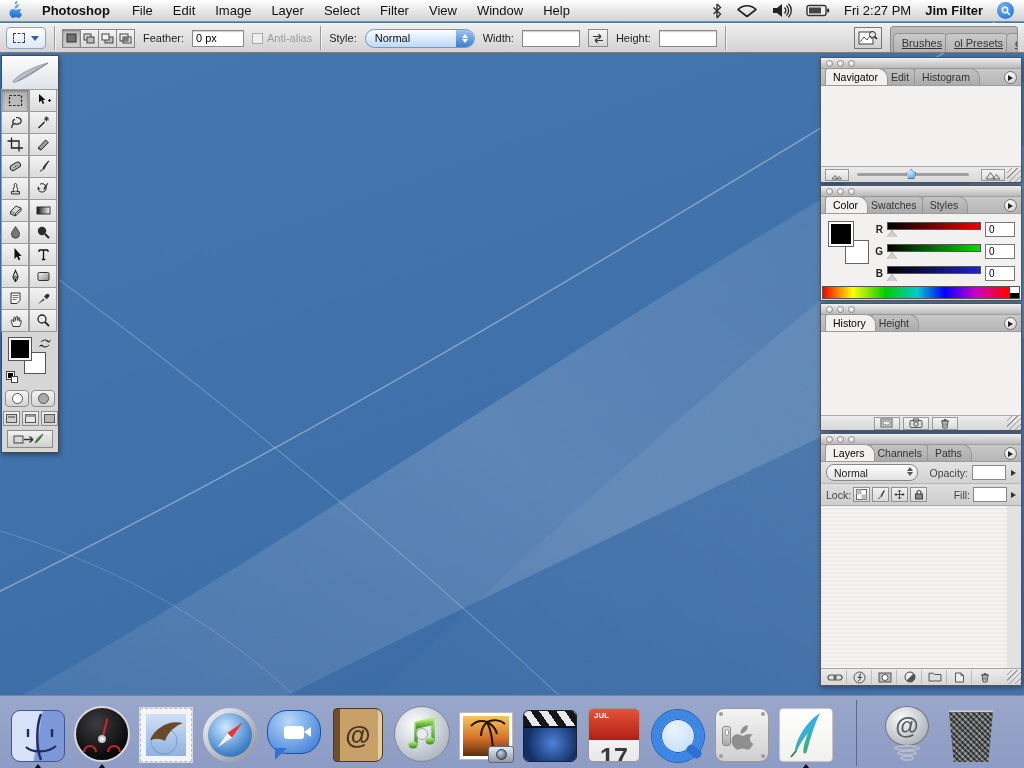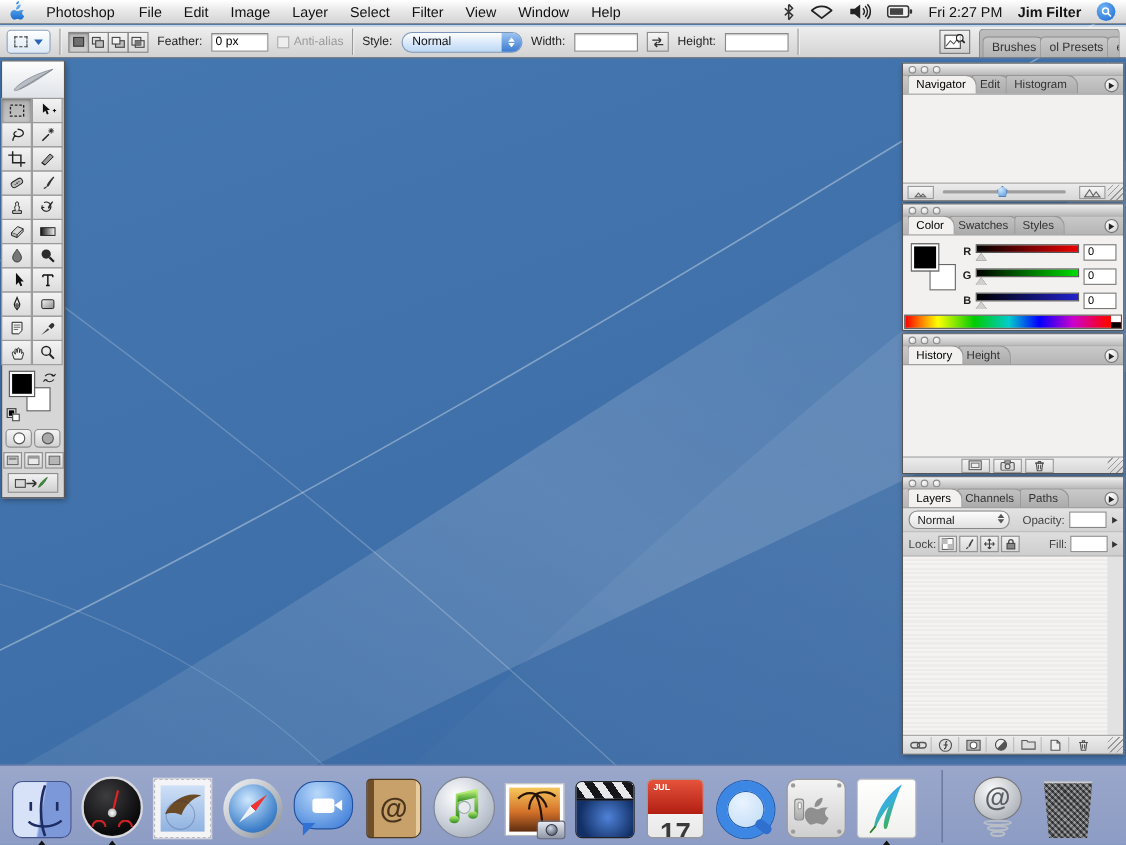--- a/index.html
+++ b/index.html
@@ -6,21 +6,21 @@
   html,body { width:1024px; height:768px; overflow:hidden; font-family:"Liberation Sans",sans-serif; }
   .desktop { position:absolute; inset:0; background:linear-gradient(160deg,#4577b0 0%,#4172ab 40%,#3a68a2 100%); }
   .desktop svg { position:absolute; inset:0; }
 
   
   .menubar { position:absolute; top:0; left:0; width:1024px; height:22px;
     background:linear-gradient(#ffffff,#e9e9e9 45%,#d4d4d4); border-bottom:1px solid #8e8e8e;
     display:flex; align-items:center; font-size:13px; color:#111; z-index:50; }
   .apple { width:30px; text-align:center; }
   .menu-item { padding:0 10px; }
-  .menu-item.app { font-weight:normal; padding:0 12px; }
+  .menu-item.app { font-weight:bold; padding:0 12px; }
   .mb-right { margin-left:auto; display:flex; align-items:center; gap:14px; padding-right:10px; }
   .mb-clock { font-size:13px; }
   .mb-user { font-weight:bold; }
   .spotlight { width:17px; height:17px; border-radius:50%; background:radial-gradient(circle at 35% 30%,#6fb4f5,#1a67d2); display:flex;align-items:center;justify-content:center; }
 
   
   .optionsbar { position:absolute; top:23px; left:0; width:1024px; height:30px;
     background:linear-gradient(#efefef,#d2d2d2); border-bottom:1px solid #7c7c7c; border-top:1px solid #fdfdfd;
     display:flex; align-items:center; font-size:11px; color:#333; z-index:40; gap:8px; padding:0 6px; }
   .tool-preset { width:40px; height:22px; background:linear-gradient(#fff,#dce8f5); border:1px solid #8fa4bd; border-radius:4px; display:flex; align-items:center; justify-content:space-evenly; }
@@ -34,21 +34,21 @@
   .opt-label.dim { color:#9a9a9a; }
   .opt-input { width:52px; height:17px; border:1px solid #8a8a8a; background:#fff; font-size:11px; padding:1px 3px; font-family:"Liberation Sans",sans-serif; box-shadow:inset 0 1px 1px rgba(0,0,0,.2); }
   .opt-input.small { width:58px; }
   .checkbox { width:11px; height:11px; border:1px solid #aaa; background:#eee; display:inline-block; vertical-align:-1px; margin-right:4px; }
   .aqua-select { width:110px; height:19px; border:1px solid #7a96b8; border-radius:10px; background:linear-gradient(#fefefe,#dceafb 50%,#bcd8f4); display:flex; align-items:center; position:relative; padding-left:9px; }
   .aqua-cap { position:absolute; right:0; top:0; width:18px; height:17px; border-radius:0 9px 9px 0; background:linear-gradient(#9cc4f2,#3d7cd0); display:flex; flex-direction:column; align-items:center; justify-content:center; gap:1px; }
   .cap-up { width:0;height:0;border-left:3px solid transparent;border-right:3px solid transparent;border-bottom:4px solid #fff; }
   .cap-dn { width:0;height:0;border-left:3px solid transparent;border-right:3px solid transparent;border-top:4px solid #fff; }
   .swap-btn { width:20px; height:18px; border:1px solid #8a8a8a; background:linear-gradient(#f6f6f6,#d6d6d6); font-size:11px; display:flex;align-items:center;justify-content:center; color:#333; }
   .fb-btn { width:28px; height:22px; border:1px solid #777; background:linear-gradient(#f2f2f2,#cfcfcf); display:flex;align-items:center;justify-content:center; margin-left:120px; }
-  .palette-well { height:26px; flex:1; max-width:186px; background:linear-gradient(#bdbdbd,#adadad); border:1px solid #8c8c8c; border-bottom:none; border-radius:4px 4px 0 0; display:flex; align-items:flex-end; padding:0 2px; overflow:hidden; align-self:flex-end; }
+  .palette-well { height:26px; flex:1; max-width:186px; background:linear-gradient(#bdbdbd,#adadad); border:1px solid #8c8c8c; border-bottom:none; border-radius:4px 4px 0 0; display:flex; align-items:flex-end; padding:0 2px; overflow:hidden; align-self:flex-end;text-decoration:underline; }
   .well-tab { height:19px; padding:3px 8px 0 8px; font-size:11px; color:#333; background:linear-gradient(#c9c9c9,#b3b3b3); border:1px solid #909090; border-bottom:none; border-radius:5px 9px 0 0; margin-right:-6px; white-space:nowrap; }
 
   
   .toolbox { position:absolute; left:1px; top:55px; width:58px; background:#d6d6d6; border:1px solid #4a4a4a; z-index:30; box-shadow:1px 2px 5px rgba(0,0,0,.35); }
   .tb-logo { height:34px; background:linear-gradient(#fdfdfd,#dfe3e8); border-bottom:1px solid #999; display:flex;align-items:center;justify-content:center; }
   .tools { display:grid; grid-template-columns:28px 28px; }
   .tool { width:28px; height:23px; background:linear-gradient(#f3f3f3,#dcdcdc); border:1px solid #9b9b9b; margin:-1px 0 0 -1px; display:flex;align-items:center;justify-content:center; position:relative; }
   .tool.selected { background:linear-gradient(#b0b0b0,#c6c6c6); box-shadow:inset 0 1px 3px rgba(0,0,0,.4); }
   .tool svg { width:17px; height:15px; }
   .tb-colors { position:relative; height:52px; margin-top:4px; }

